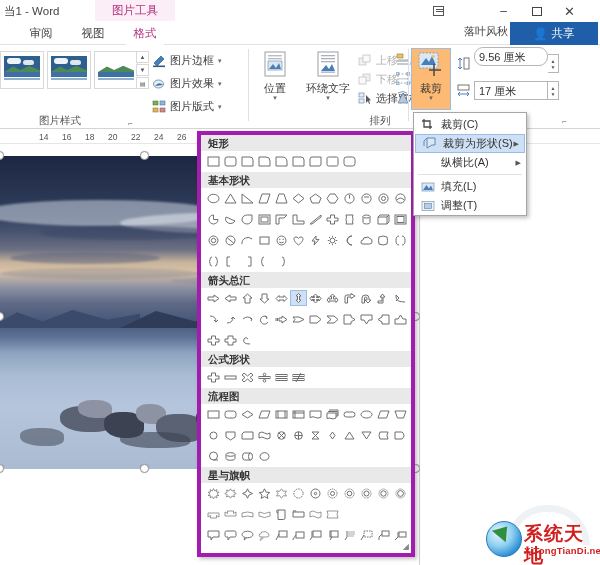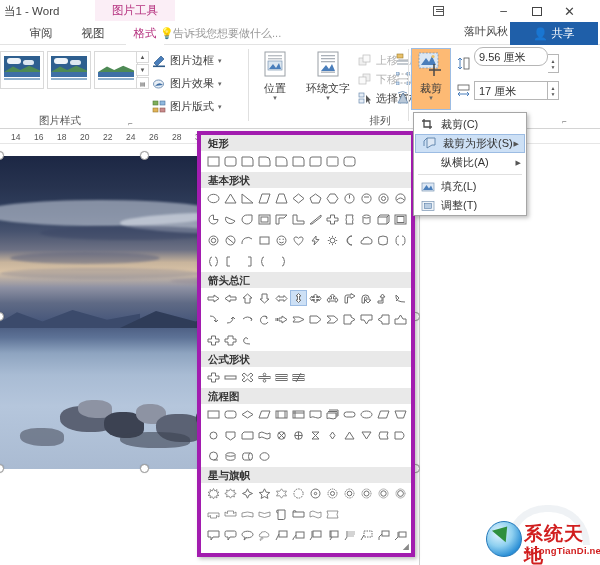--- a/index.html
+++ b/index.html
@@ -126,21 +126,21 @@
   }
   .sizeicon{ position:absolute; width:15px; height:15px; }
 
   .dlg-launcher{ position:absolute; font-size:8px; color:#888; }
 
   
   .ruler{
     position:absolute; left:0; top:129px; width:600px; height:15px;
     background:#fff; border-bottom:1px solid #e6e6e6; font-size:8.5px; color:#555;
   }
-  .ruler .tickno{ position:absolute; top:3px; }
+  .ruler .tickno{ position:absolute; top:3px;margin-left:28px; }
 
   
   .docarea{
     position:absolute; left:0; top:144px; width:600px; height:421px;
     background:#fff;
   }
   .page{
     position:absolute; left:0; top:0; width:420px; height:421px; background:#fff;
     border-right:1px solid #d0d0d0;
   }
@@ -253,24 +253,20 @@
     </div>
     <div class="win-btn close">✕</div>
   </div>
 </div>
 
 <div class="tabstrip">
   <div class="tab" style="left:22px;width:38px;">审阅</div>
   <div class="tab" style="left:74px;width:38px;">视图</div>
   <div class="tab active" style="left:126px;width:38px;">格式</div>
 
-  <div class="tellme">
-    <span class="bulb">💡</span>
-    <span>告诉我您想要做什么...</span>
-  </div>
 
   <div class="account">落叶风秋</div>
   <div class="share">
     <span style="font-size:12px;">👤</span>
     <span>共享</span>
   </div>
 </div>
 
 <div class="ribbon">
 

